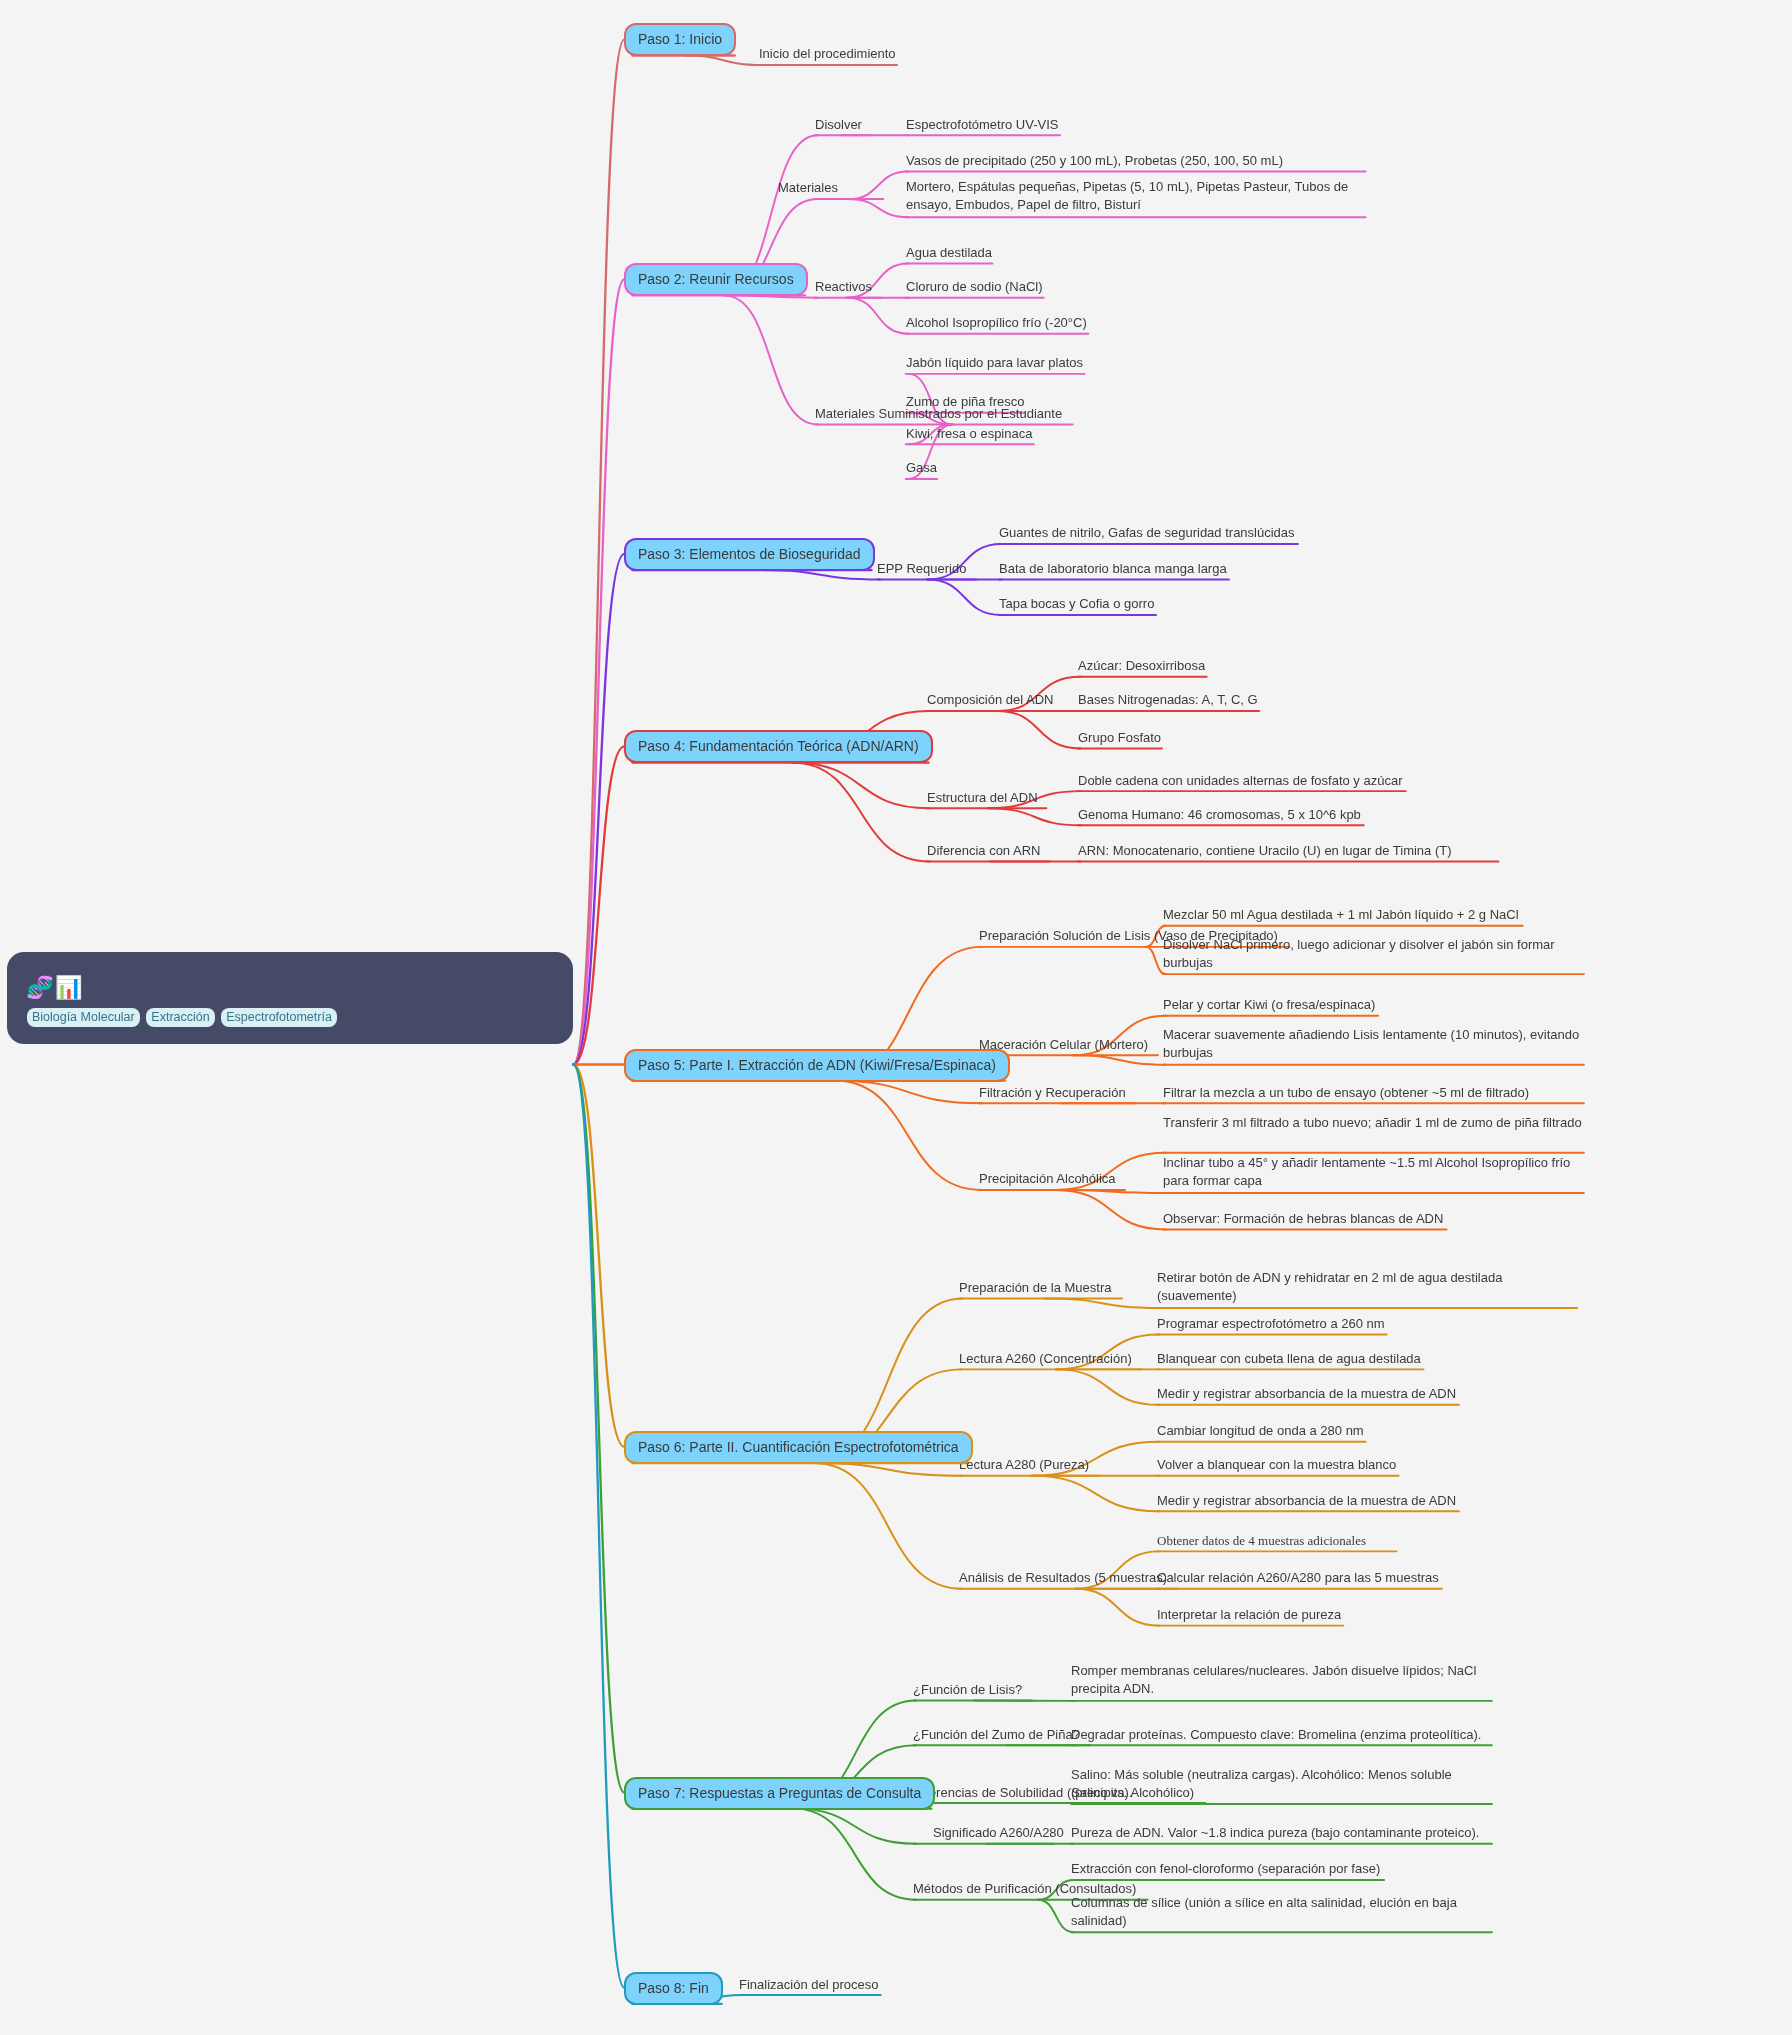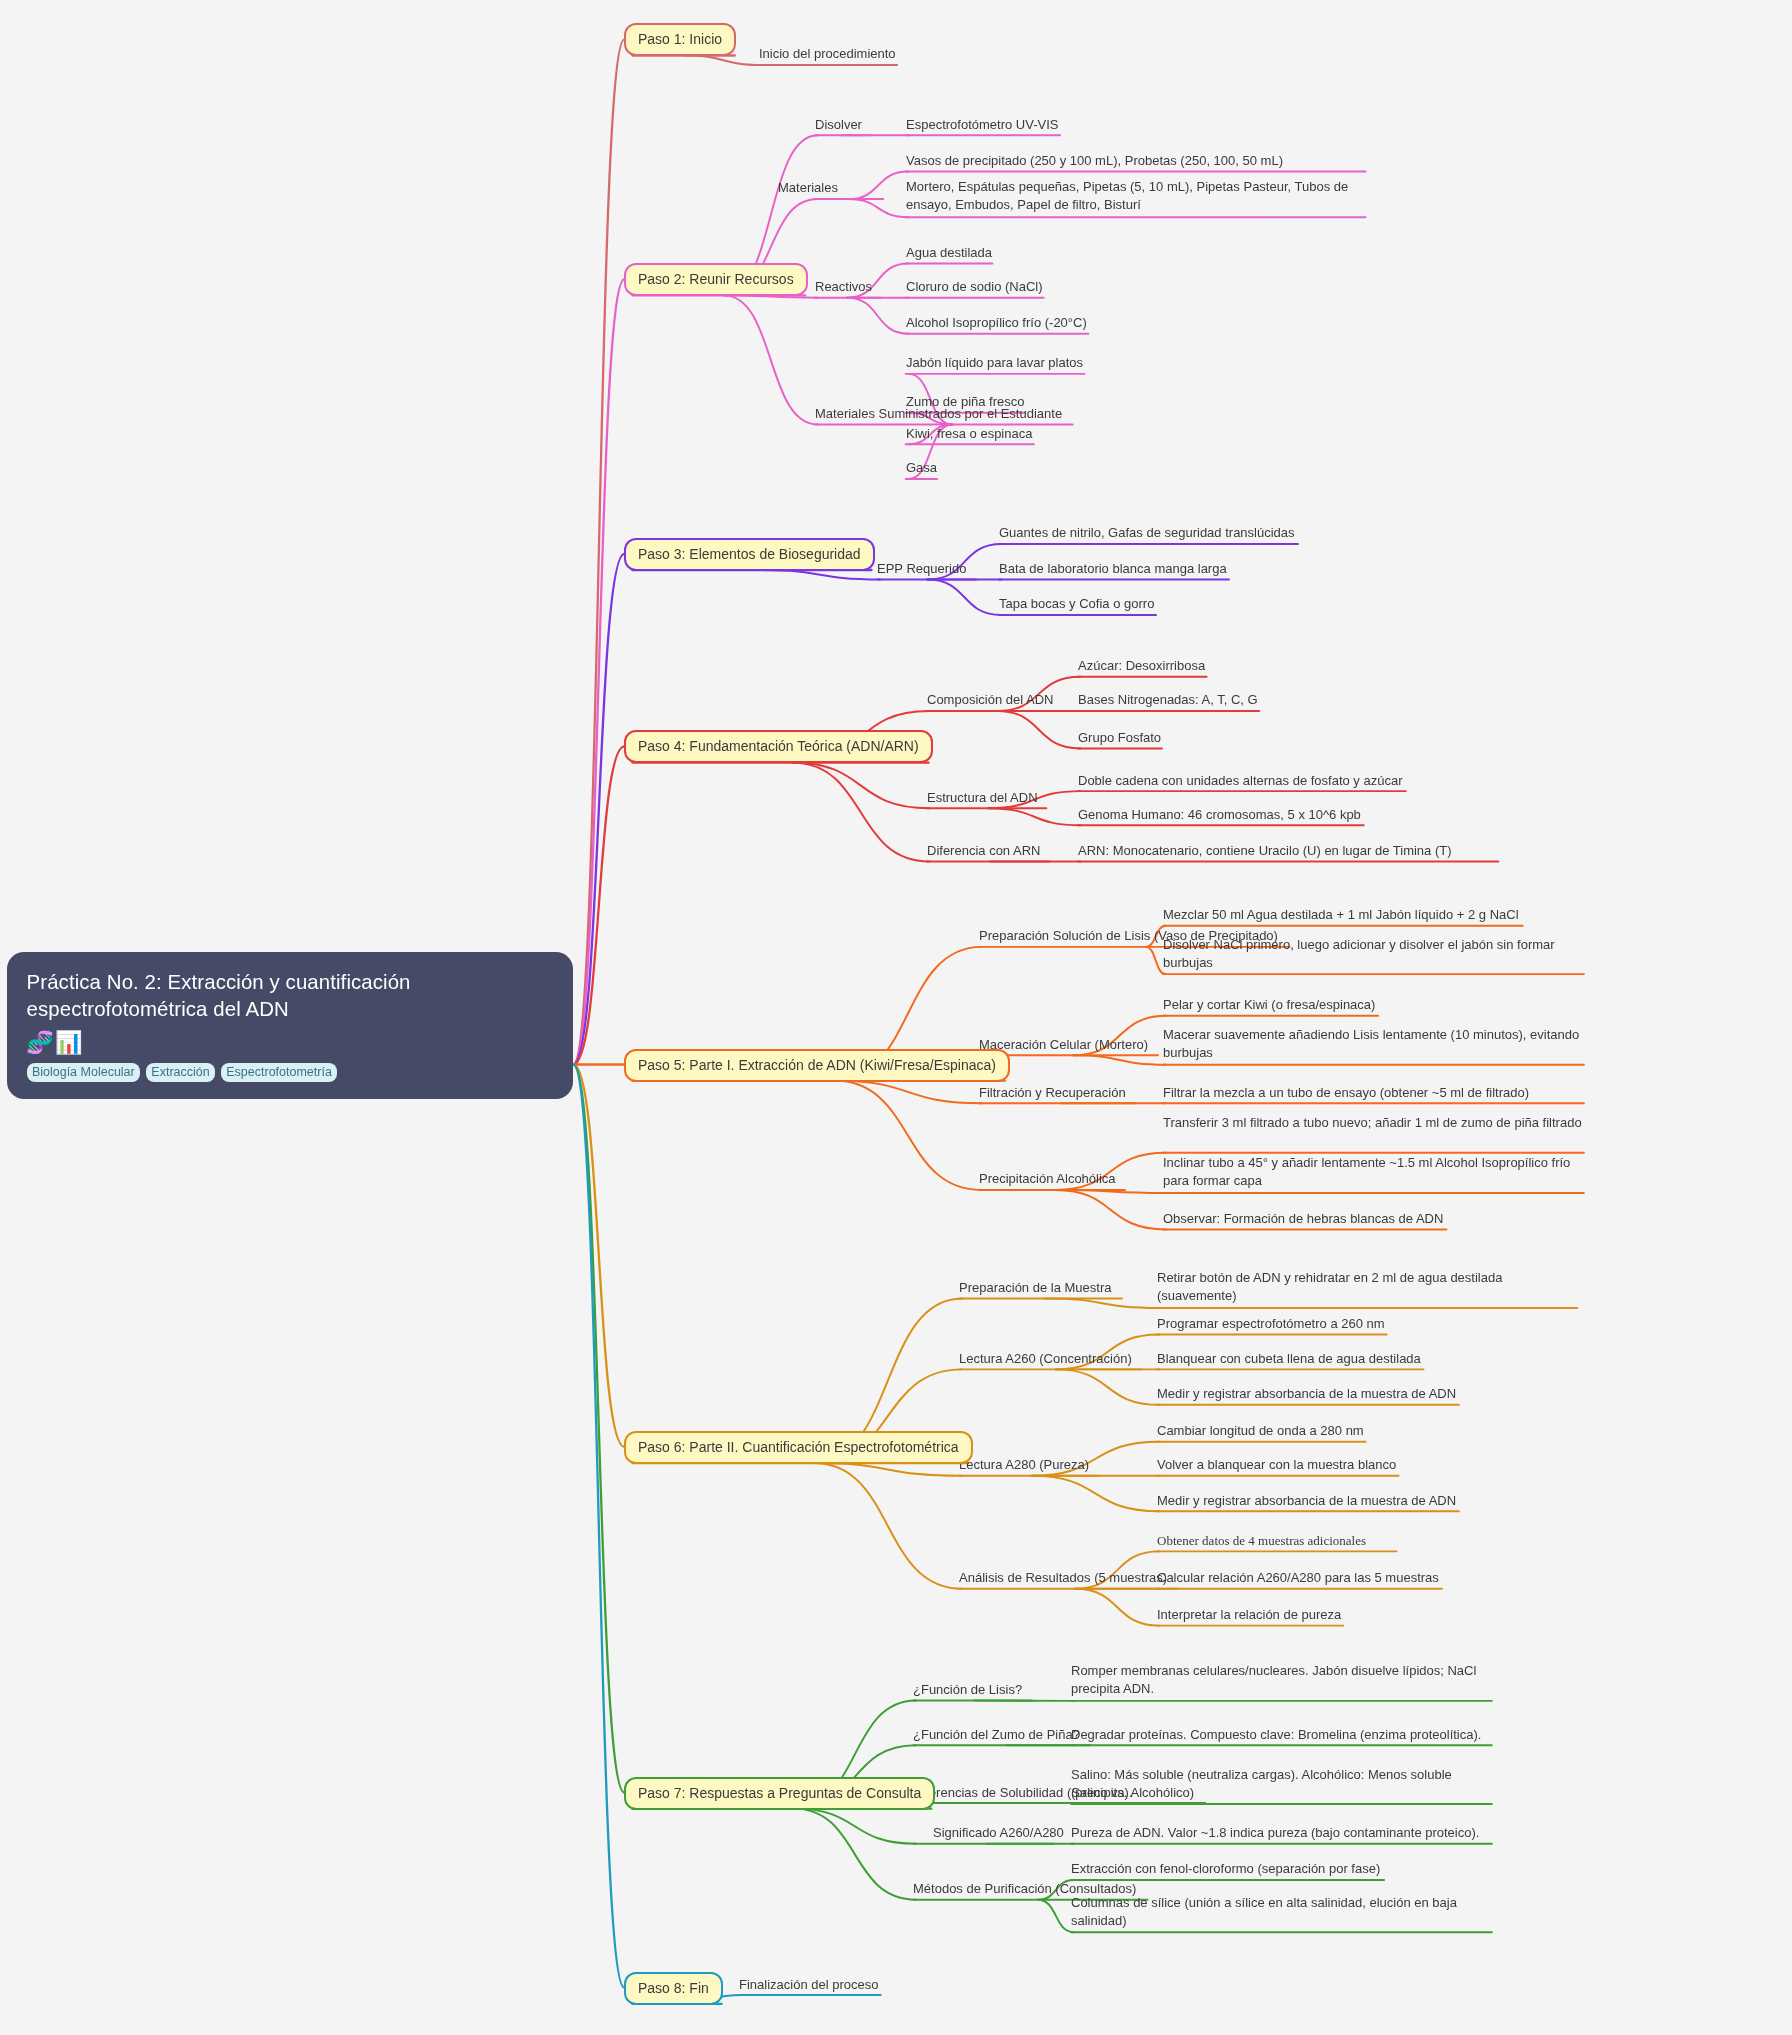--- a/index.html
+++ b/index.html
@@ -44,21 +44,21 @@
     border-radius:8px;
     padding:2px 5.3px 2.6px 5.3px;
     font-size:12.5px;
     line-height:1.15;
     white-space:nowrap;
   }
 
   
   .pill{
     position:absolute;
-    background:#fef9c3;
+    background:#7dd3fc;
     border:2px solid #cc6666;
     border-radius:12px;
     padding:6px 12px;
     font-size:14px;
     line-height:1.2;
     color:#3b3b3b;
     white-space:nowrap;
     z-index:4;
   }
 
@@ -222,21 +222,20 @@
       <path d="M 1630 2861 L 2106 2861" fill="none" stroke="#3f9e35" stroke-width="3" stroke-linecap="round"></path>
       <path d="M 1579.2 2891 C 1609.34 2891, 1603.8600000000001 2940.5, 1634 2940.5" fill="none" stroke="#3f9e35" stroke-width="3" stroke-linecap="round"></path>
       <path d="M 1630 2940.5 L 2270 2940.5" fill="none" stroke="#3f9e35" stroke-width="3" stroke-linecap="round"></path>
       <path d="M 872 1620 C 914.9 1620, 907.1 3025, 950 3025" fill="none" stroke="#1f9bbd" stroke-width="3.5" stroke-linecap="round"></path>
       <path d="M 962 3049.5 L 1098 3049.5" fill="none" stroke="#1f9bbd" stroke-width="3.5" stroke-linecap="round"></path>
       <path d="M 1031.4 3049.5 C 1085.0800000000002 3049.5, 1075.3200000000002 3036, 1129 3036" fill="none" stroke="#1f9bbd" stroke-width="3" stroke-linecap="round"></path>
       <path d="M 1125 3036 L 1340 3036" fill="none" stroke="#1f9bbd" stroke-width="3" stroke-linecap="round"></path>
     </svg>
 
   <div class="root">
-    <div class="root-title">Práctica No. 2: Extracción y cuantificación espectrofotométrica del ADN</div>
     <div class="root-emoji">🧬📊</div>
     <div class="root-tags">
       <span class="tag">Biología Molecular</span>
       <span class="tag">Extracción</span>
       <span class="tag">Espectrofotometría</span>
     </div>
   </div>
 
   <div id="nodes">
       <div class="pill" style="border-color: rgb(212, 106, 106); left: 624px; top: 23px;">Paso 1: Inicio</div>

